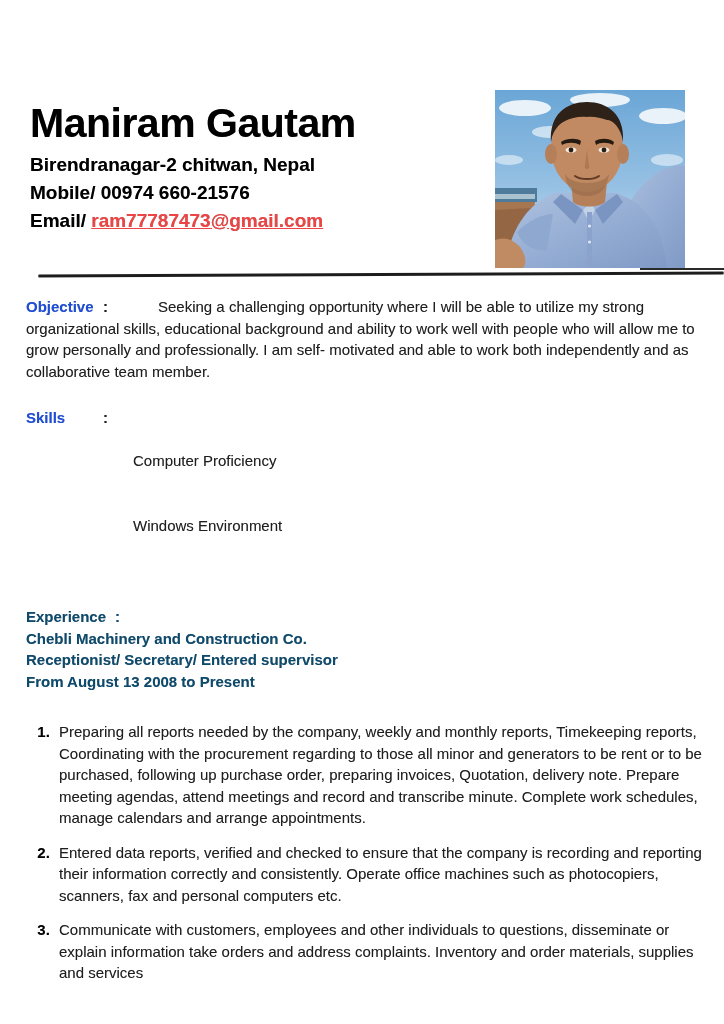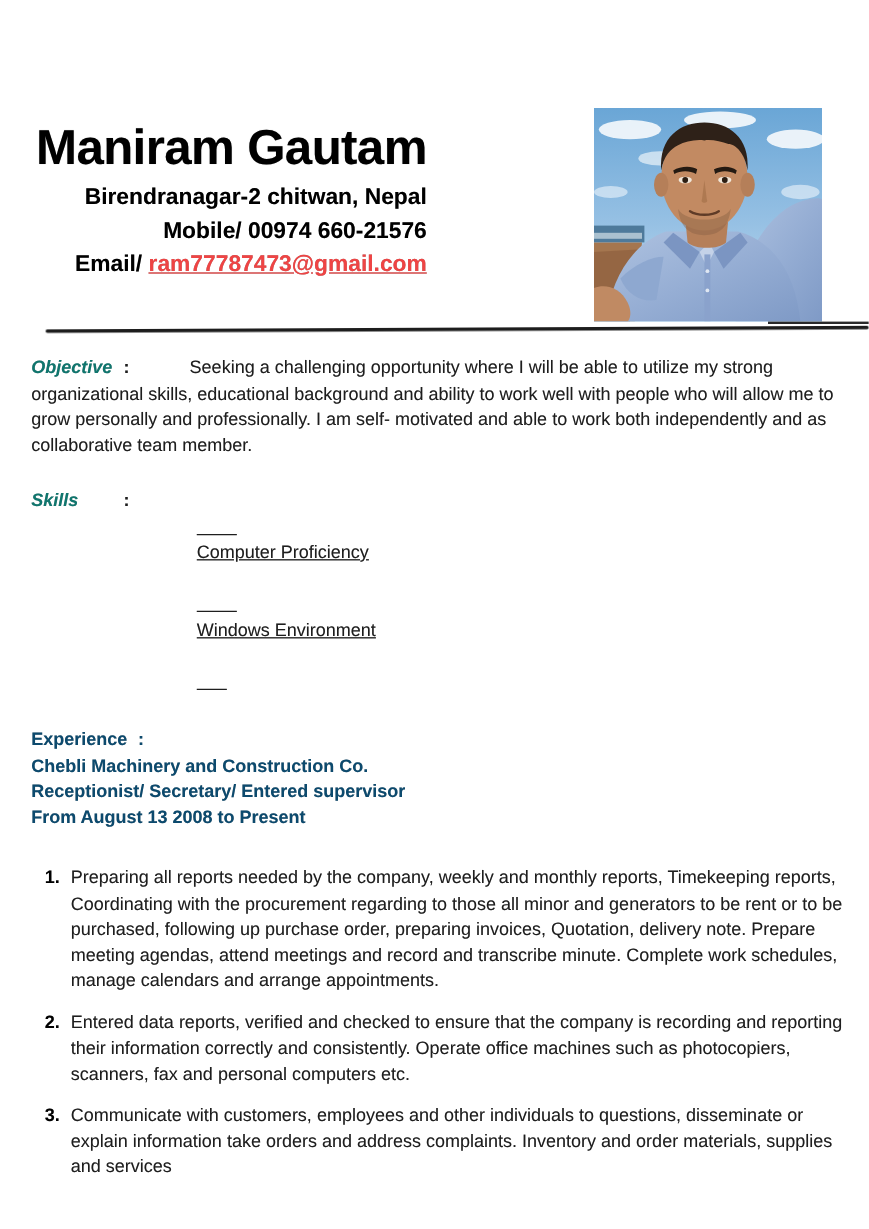--- a/index.html
+++ b/index.html
@@ -16,21 +16,20 @@
   
   .id-block { position:absolute; left:30px; top:102px; }
   .person-name {
     font-size:41px; font-weight:700; color:#000;
     letter-spacing:-0.5px; line-height:42px; margin-bottom:7px;
     text-shadow:0 0 0.6px rgba(0,0,0,.45);
   }
   .contact-line {
     font-size:19px; font-weight:700; color:#000; line-height:28px;
     text-shadow:0 0 0.5px rgba(0,0,0,.4);
-    text-align:right;
   }
   .email-link { font-weight:700; text-decoration:underline; }
 
   .photo-frame {
     position:absolute; left:495px; top:90px; width:190px; height:178px;
     overflow:hidden; background:#9cc3e4;
   }
   .photo-frame svg { display:block; width:100%; height:100%; }
 
   .divider-main {
@@ -42,29 +41,29 @@
     position:absolute; left:640px; right:0; top:268px; height:2px;
     background:#2a2a2a; filter:blur(0.4px);
   }
 
   
   .content {
     position:absolute; left:26px; top:296px; width:688px;
     font-size:15px; line-height:21.5px; color:#1e1e1e;
     text-shadow:0 0 0.4px rgba(30,30,30,.35);
   }
-  .sec-label { font-weight:700; color:#0f766e; display:inline-block;font-style:italic; }
+  .sec-label { font-weight:700; color:#1d4ed8; display:inline-block; }
   .objective-para { margin-bottom:25px; width:676px; }
   .objective-para .sec-label { width:77px; }
   .objective-para .sep { font-weight:700; display:inline-block; width:55px; }
 
   .skills-block { display:flex; margin-bottom:27px; }
   .skills-block .sec-label { width:77px; }
   .skills-block .sep { font-weight:700; }
-  .skill-values { margin-left:56px; white-space:pre-wrap;text-decoration:underline; }
+  .skill-values { margin-left:25px; white-space:pre-wrap; }
 
   .exp-heading { font-weight:700; color:#0c4a6e; line-height:21.5px; margin-bottom:29px; }
   .exp-heading .sep { margin-left:9px; }
 
   ol.duties { margin:0 0 0 6px; padding-left:22px; width:672px; }
   ol.duties li {
     padding-left:5px; margin-bottom:13px;
   }
   ol.duties li::marker { font-weight:700; color:#000; }
 </style>

